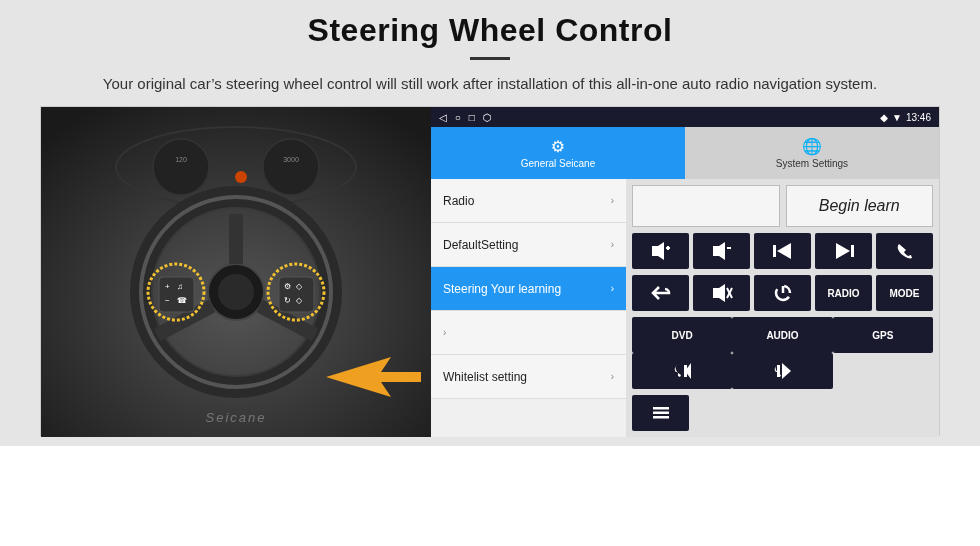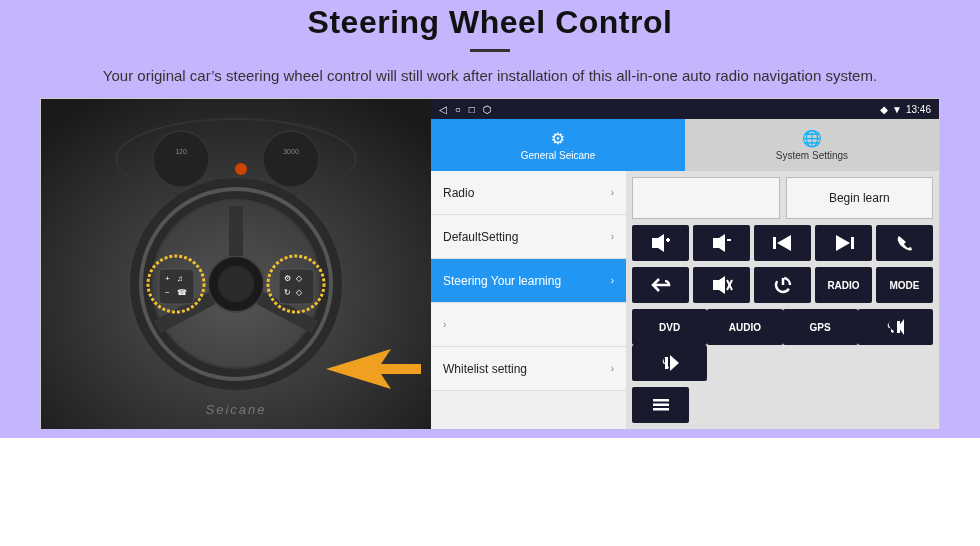--- a/index.html
+++ b/index.html
@@ -6,22 +6,22 @@
     body {
       font-family: 'Arial', sans-serif;
       background: #fff;
       width: 980px;
       min-height: 546px;
       overflow: hidden;
     }
 
     .page-container {
       width: 980px;
-      background: #c4b5fd;
-      padding: 4px 40px 10px;
+      background: #e5e5e5;
+      padding: 12px 40px 10px;
     }
 
     .title-section {
       text-align: center;
       margin-bottom: 10px;
     }
 
     .main-title {
       font-size: 32px;
       font-weight: 900;
@@ -209,23 +209,24 @@
     }
 
     .begin-learn-btn {
       flex: 1;
       background: #f5f5f5;
       border: 1px solid #bbb;
       height: 42px;
       display: flex;
       align-items: center;
       justify-content: center;
-      font-size: 12px;
+      font-size: 16px;
       color: #222;
       cursor: pointer;
+      font-style: italic;
     }
 
     .btn-grid {
       display: grid;
       grid-template-columns: repeat(5, 1fr);
       gap: 4px;
     }
 
     .ctrl-btn {
       background: #1a1a2e;
@@ -245,21 +246,21 @@
     }
 
     .btn-grid-2 {
       display: grid;
       grid-template-columns: repeat(5, 1fr);
       gap: 4px;
     }
 
     .btn-grid-3 {
       display: grid;
-      grid-template-columns: repeat(4, 1fr);
+      grid-template-columns: repeat(3, 1fr);
       gap: 0;
     }
 
     
     .sw-container {
       position: absolute;
       top: 0; left: 0; right: 0; bottom: 0;
     }
   </style>
 </head>

